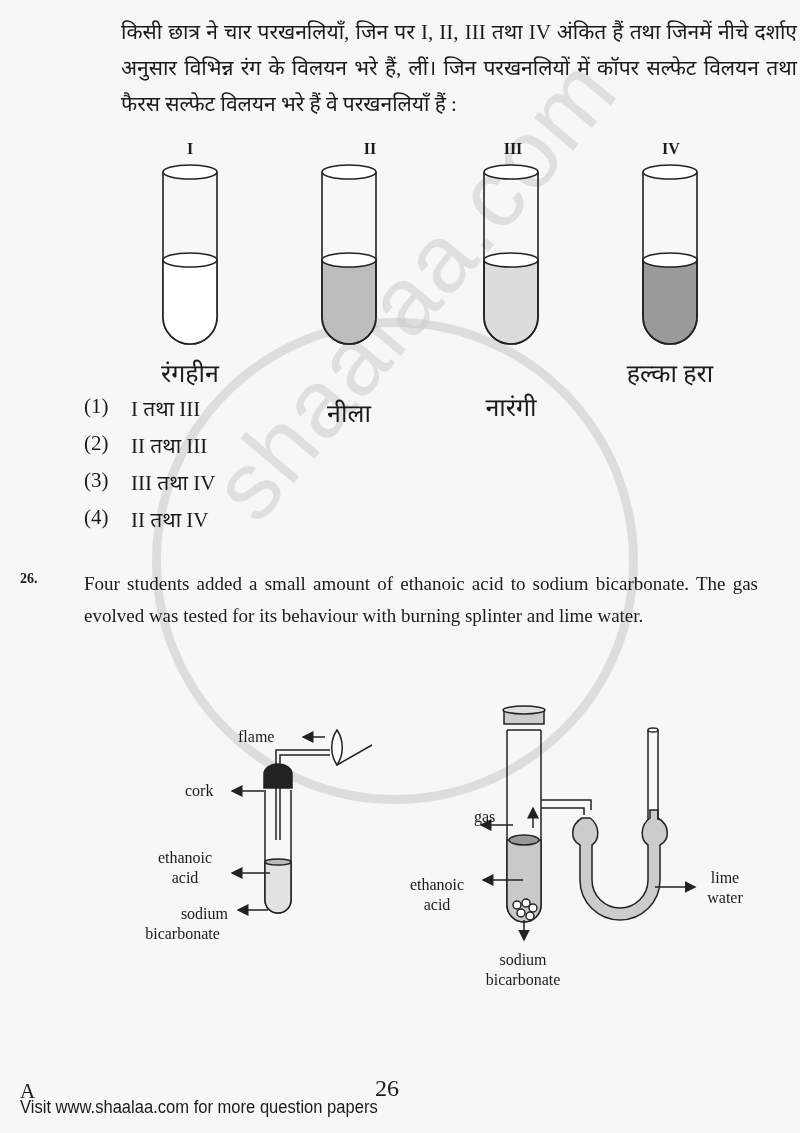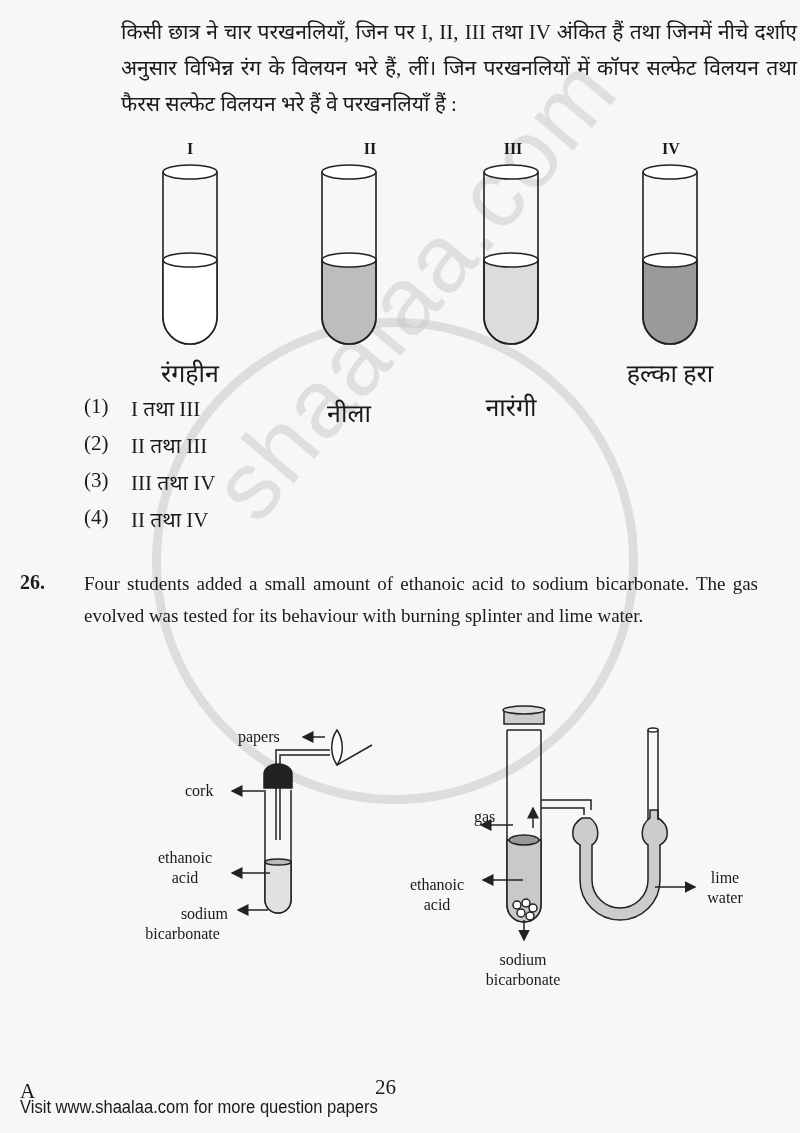--- a/index.html
+++ b/index.html
@@ -9,25 +9,25 @@
                border:9px solid rgba(200,200,200,0.55); box-sizing:border-box; pointer-events:none; }
   .wm-text { position:absolute; left:190px; top:470px; font-family:"Liberation Sans", sans-serif; font-size:96px;
              color:rgba(200,200,200,0.5); transform:rotate(-50deg); transform-origin:left top; white-space:nowrap;
              pointer-events:none; letter-spacing:2px; }
   .para-hi { position:absolute; left:82px; top:14px; width:676px; font-size:21px; line-height:36px; text-align:justify;margin-left:39px; }
   .tube-label-top { position:absolute; font-weight:bold; font-size:16px; text-align:center; width:60px; }
   .tube-caption { position:absolute; font-size:25px; text-align:center; width:140px; }
   .options { position:absolute; left:84px; top:394px; font-size:21px; }
   .option { height:37px; display:flex; }
   .opt-num { width:47px; }
-  .qnum { position:absolute; left:20px; top:571px; font-weight:bold; font-size:20px; }
+  .qnum { position:absolute; left:20px; top:571px; font-weight:bold; font-size:14px; }
   .q26 { position:absolute; left:84px; top:568px; width:674px; font-size:19px; line-height:32px; text-align:justify; }
   .lbl { position:absolute; font-size:16px; text-align:center; line-height:20px; }
   .footer-a { position:absolute; left:20px; top:1079px; font-size:21px; }
-  .footer-page { position:absolute; left:375px; top:1075px; font-size:21px; }
+  .footer-page { position:absolute; left:375px; top:1075px; font-size:24px; }
   .footer-visit { position:absolute; left:20px; top:1097px; font-family:"Liberation Sans", sans-serif; font-size:18px; transform:scaleX(0.92); transform-origin:left; }
 </style>
 </head>
 <body>
 
 <div class="watermark"></div>
 <div class="wm-text">shaalaa.com</div>
 
 <div class="para-hi">किसी छात्र ने चार परखनलियाँ, जिन पर I, II, III तथा IV अंकित हैं तथा जिनमें नीचे दर्शाए अनुसार विभिन्न रंग के विलयन भरे हैं, लीं। जिन परखनलियों में कॉपर सल्फेट विलयन तथा फैरस सल्फेट विलयन भरे हैं वे परखनलियाँ हैं :</div>
 
@@ -128,21 +128,21 @@
     <line x1="658" y1="40" x2="658" y2="130"></line>
     <ellipse cx="653" cy="40" rx="5" ry="2" fill="#fff"></ellipse>
     <line x1="513" y1="135" x2="481" y2="135" marker-end="url(#ah)"></line>
     <line x1="533" y1="138" x2="533" y2="118" marker-end="url(#ah)"></line>
     <line x1="523" y1="190" x2="483" y2="190" marker-end="url(#ah)"></line>
     <line x1="524" y1="230" x2="524" y2="250" marker-end="url(#ah)"></line>
     <line x1="655" y1="197" x2="695" y2="197" marker-end="url(#ah)"></line>
   </g>
 </svg>
 
-<div class="lbl" style="left:238px;top:727px;">papers</div>
+<div class="lbl" style="left:238px;top:727px;">flame</div>
 <div class="lbl" style="left:185px;top:781px;">cork</div>
 <div class="lbl" style="left:150px;top:848px;width:70px;">
   <div>ethanoic</div>
   <div>acid</div>
 </div>
 <div class="lbl" style="left:135px;top:904px;width:95px;">
   <div style="text-align:right;padding-right:2px;">sodium</div>
   <div>bicarbonate</div>
 </div>
 

